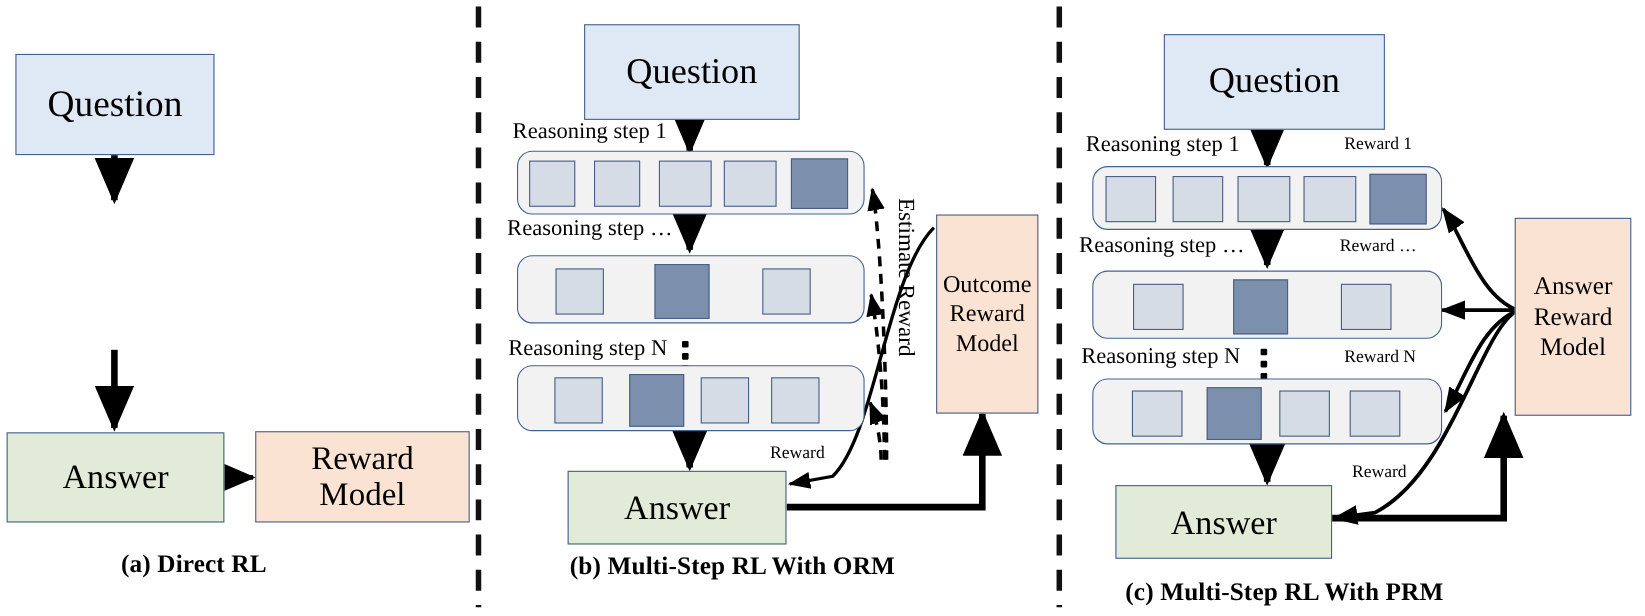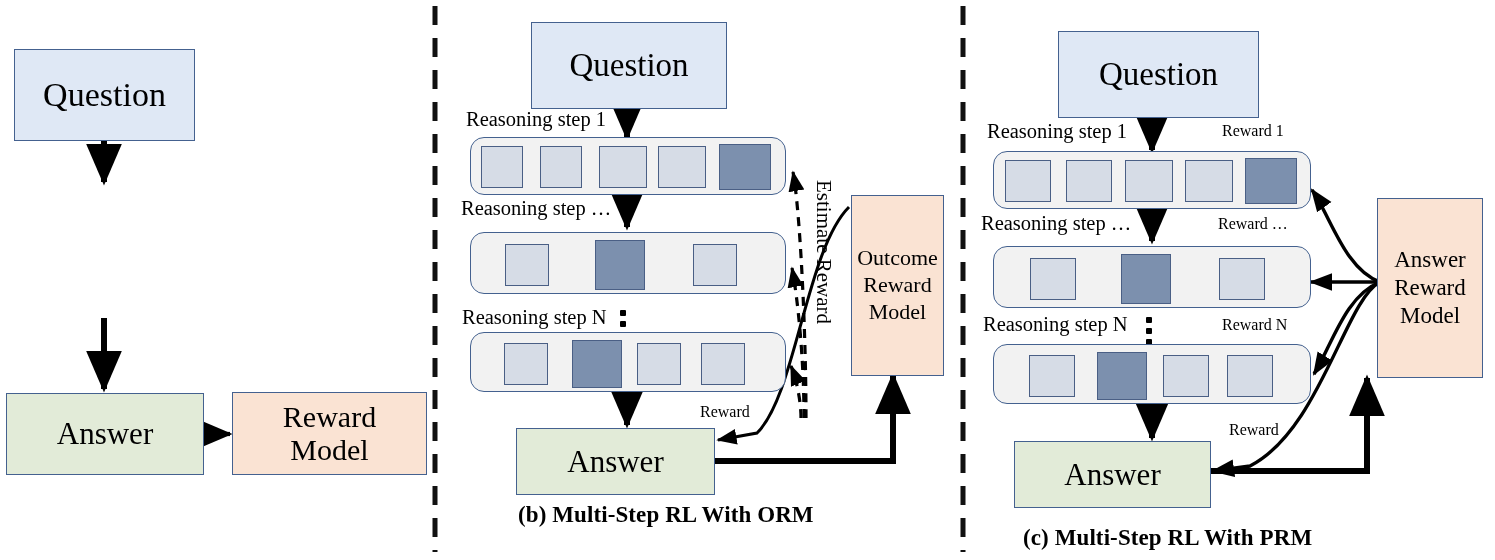--- a/index.html
+++ b/index.html
@@ -144,20 +144,21 @@
   <div class="node node-answer" style="left:6px;top:393px;width:198px;height:82px;font-size:31px;">
     <span>Answer</span>
   </div>
 
   <div class="node node-reward" style="left:232px;top:392px;width:195px;height:83px;font-size:30px;
               flex-direction:column;">
     <span>Reward</span>
     <span>Model</span>
   </div>
 
+  <div class="lbl lbl-caption" style="left:110px;top:500px;">(a) Direct RL</div>
 
   <div class="node node-question" style="left:531px;top:22px;width:196px;height:87px;font-size:33px;">
     <span>Question</span>
   </div>
 
   <div class="lbl lbl-step" style="left:466px;top:108px;">Reasoning step 1</div>
   <div class="lbl lbl-step" style="left:461px;top:197px;">Reasoning step …</div>
   <div class="lbl lbl-step" style="left:462px;top:306px;">Reasoning step N</div>
   <div class="vdots" style="left:620px;top:310px;">
       <i></i>

